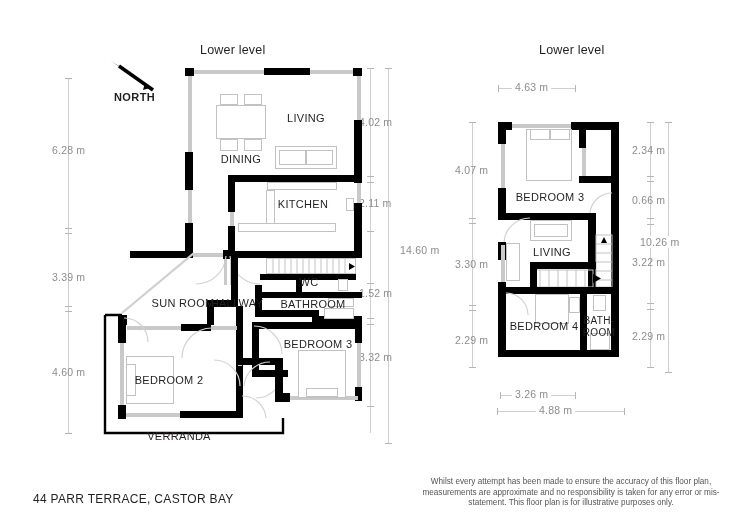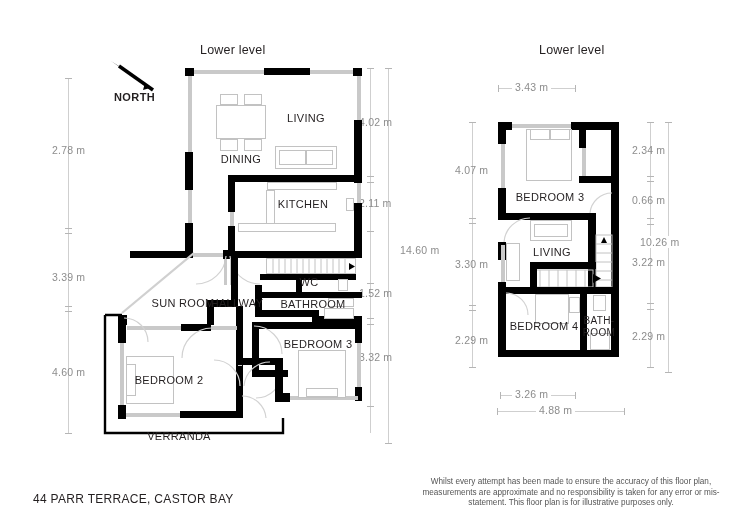--- a/index.html
+++ b/index.html
@@ -40,21 +40,21 @@
 </div>
 <div class="abs north-text" style="left:114px;top:91px;">NORTH</div>
 
 <div class="abs dimline v" style="left:68px;top:78px;height:355px;"></div>
 <div class="abs tick" style="left:65px;top:78px;width:7px;height:1px;"></div>
 <div class="abs tick" style="left:65px;top:228px;width:7px;height:1px;"></div>
 <div class="abs tick" style="left:65px;top:233px;width:7px;height:1px;"></div>
 <div class="abs tick" style="left:65px;top:306px;width:7px;height:1px;"></div>
 <div class="abs tick" style="left:65px;top:311px;width:7px;height:1px;"></div>
 <div class="abs tick" style="left:65px;top:433px;width:7px;height:1px;"></div>
-<div class="abs dim-text" style="left:52px;top:144px;">2.78 m</div>
+<div class="abs dim-text" style="left:52px;top:144px;">6.28 m</div>
 <div class="abs dim-text" style="left:52px;top:271px;">3.39 m</div>
 <div class="abs dim-text" style="left:52px;top:366px;">4.60 m</div>
 
 <div class="abs dimline v" style="left:370px;top:68px;height:365px;"></div>
 <div class="abs dimline v" style="left:388px;top:68px;height:375px;"></div>
 <div class="abs tick" style="left:367px;top:68px;width:7px;height:1px;"></div>
 <div class="abs tick" style="left:367px;top:176px;width:7px;height:1px;"></div>
 <div class="abs tick" style="left:367px;top:182px;width:7px;height:1px;"></div>
 <div class="abs tick" style="left:367px;top:231px;width:7px;height:1px;"></div>
 <div class="abs tick" style="left:367px;top:283px;width:7px;height:1px;"></div>
@@ -222,21 +222,21 @@
     <path d="M5 5 L22 5 M5 5 L5 123 L183 123 L183 108" fill="none" stroke="#000" stroke-width="2.4"></path>
   </svg>
   <div class="abs room-label" style="left:24px;top:363px;width:110px;margin-top:7px;">VERRANDA</div>
 </div>
 
 <div class="abs level-title" style="left:539px;top:43px;">Lower level</div>
 
 <div class="abs dimline h" style="left:498px;top:88px;width:78px;"></div>
 <div class="abs tick" style="left:498px;top:85px;width:1px;height:7px;"></div>
 <div class="abs tick" style="left:575px;top:85px;width:1px;height:7px;"></div>
-<div class="abs dim-text" style="left:512px;top:81px;background:#fff;padding:0 3px;">3.43 m</div>
+<div class="abs dim-text" style="left:512px;top:81px;background:#fff;padding:0 3px;">4.63 m</div>
 
 <div class="abs dimline v" style="left:472px;top:122px;height:245px;"></div>
 <div class="abs tick" style="left:469px;top:122px;width:7px;height:1px;"></div>
 <div class="abs tick" style="left:469px;top:218px;width:7px;height:1px;"></div>
 <div class="abs tick" style="left:469px;top:223px;width:7px;height:1px;"></div>
 <div class="abs tick" style="left:469px;top:305px;width:7px;height:1px;"></div>
 <div class="abs tick" style="left:469px;top:310px;width:7px;height:1px;"></div>
 <div class="abs tick" style="left:469px;top:367px;width:7px;height:1px;"></div>
 <div class="abs dim-text" style="left:455px;top:164px;">4.07 m</div>
 <div class="abs dim-text" style="left:455px;top:258px;">3.30 m</div>

